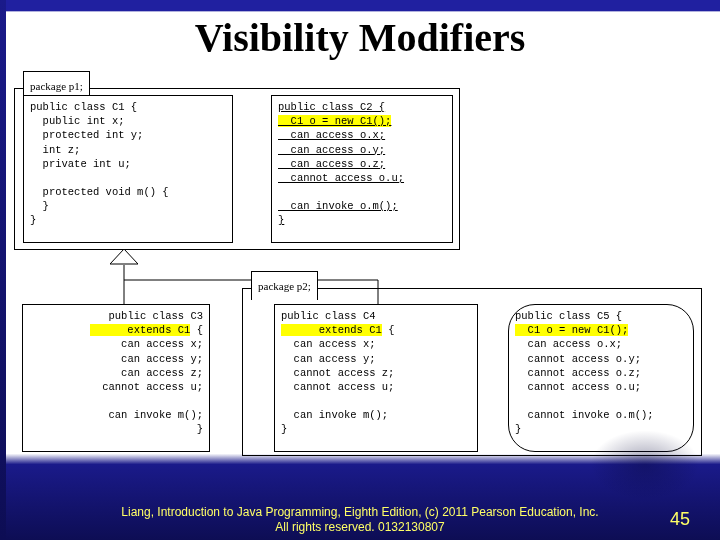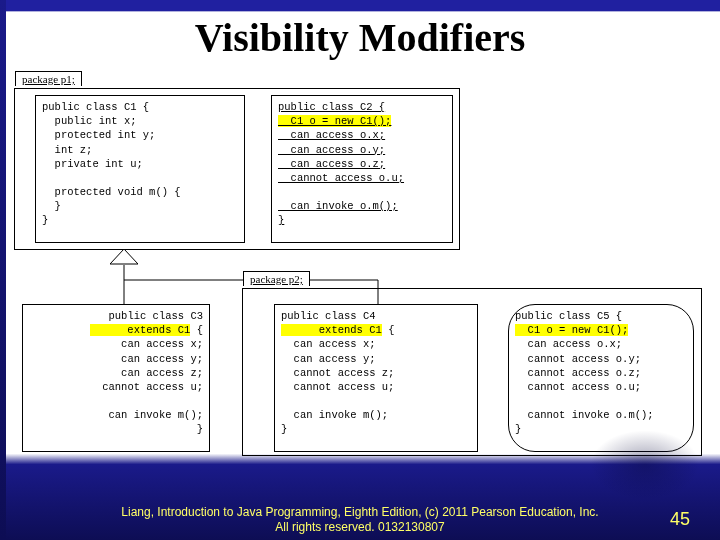--- a/index.html
+++ b/index.html
@@ -45,27 +45,26 @@
     height: 390px;
   }
   .pkg {
     position: absolute;
     border: 1px solid #000;
     box-sizing: border-box;
   }
   .pkg-label {
     position: absolute;
     top: -18px;
-    left: 0;
+    left: 8px;
     border: 1px solid #000;
     border-bottom: none;
-    padding: 1px 6px;
+    padding: 8px 6px;
     font-size: 11px;
     background: #fff;
-    text-decoration: underline;
   }
   .codebox {
     position: absolute;
     border: 1px solid #000;
     box-sizing: border-box;
     background: #fff;
     padding: 4px 6px;
     font-family: "Courier New", monospace;
     font-size: 10.5px;
     line-height: 1.35;
@@ -114,21 +113,21 @@
 <div class="slide">
   <div class="left-accent"></div>
 
   <div class="title">Visibility Modifiers</div>
 
   <div class="diagram">
 
     <div class="pkg" style="left:4px; top:18px; width:446px; height:162px;">
       <div class="pkg-label">package p1;</div>
 
-      <div class="codebox" style="left:8px; top:6px; width:210px; height:148px;margin-left:12px;"><span>public class C1 {</span>
+      <div class="codebox" style="left:8px; top:6px; width:210px; height:148px;"><span>public class C1 {</span>
 <span>  public int x;</span>
 <span>  protected int y;</span>
 <span>  int z;</span>
 <span>  private int u;</span>
 <span></span>
 <span>  protected void m() {</span>
 <span>  }</span>
 <span>}</span></div>
 
       <div class="codebox" style="left:256px; top:6px; width:182px; height:148px;text-decoration:underline;"><span>public class C2 {</span>

